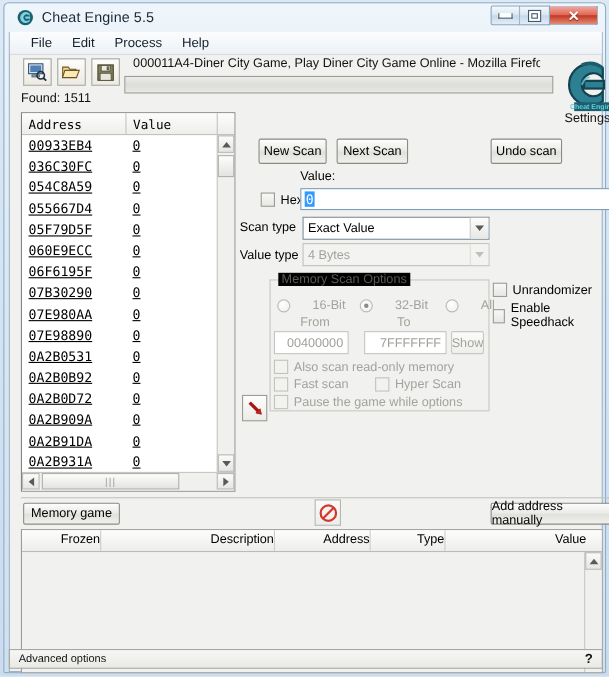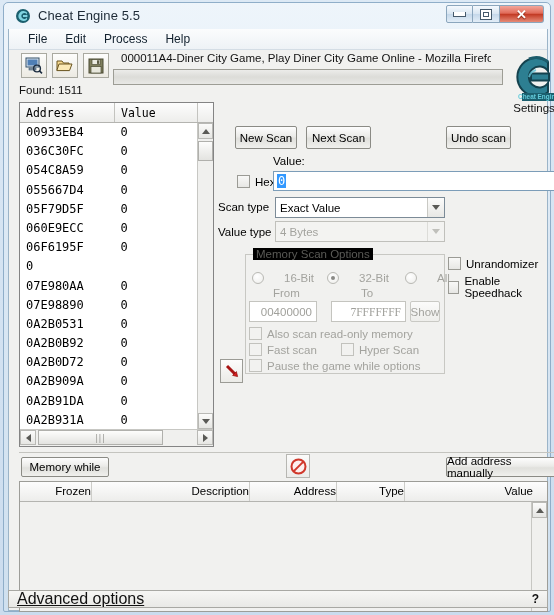--- a/index.html
+++ b/index.html
@@ -200,20 +200,21 @@
     overflow: hidden;
     background: #fff;
   }
   .addr-row {
     height: 19.2px;
     display: flex;
     font-family: "DejaVu Sans Mono", monospace;
     font-size: 12px;
     color: #000;
     line-height: 19.2px;
+    text-decoration: underline;
   }
   .addr-row .c1 { width: 95px; padding-left: 6px; box-sizing: border-box; }
   .addr-row .c2 { width: 83px; padding-left: 6px; box-sizing: border-box; }
 
   
   .vscroll {
     position: absolute;
     right: 0; top: 20px;
     width: 16px; bottom: 17px;
     background: #f0f0ee;
@@ -391,21 +392,21 @@
     border: 1px solid #c4c4bf;
     background: #fff;
     box-sizing: border-box;
     display: flex; align-items: center; justify-content: flex-end;
     padding-right: 4px;
     font-size: 11.5px;
     color: #a0a09b;
     font-family: "Liberation Sans", sans-serif;
   }
   .field-from { left: 240px; top: 272px; width: 68px; }
-  .field-to   { left: 322px; top: 272px; width: 75px; font-family: Liberation Serif, serif; }
+  .field-to   { left: 322px; top: 272px; width: 75px; }
   .btn-show {
     position: absolute; left: 401px; top: 272px; width: 30px; height: 21px;
     color: #a3a39e; border-color: #c9c9c4;
     background: linear-gradient(180deg,#fbfbfa 0%,#eeeeeb 100%);
   }
 
   .chk-row {
     position: absolute;
     display: flex; align-items: center; gap: 5px;
     font-size: 11.5px;
@@ -475,21 +476,21 @@
   
   .statusbar {
     position: absolute;
     left: 4px; bottom: 3px;
     width: 540px; height: 18px;
     border: 1px solid #a8a8a3;
     background: linear-gradient(180deg,#f6f6f4 0%,#e9e9e6 100%);
     box-sizing: border-box;
     display: flex; align-items: center;
   }
-  .status-text { font-size: 16px; padding-left: 8px; color: #111; text-decoration: underline; }
+  .status-text { font-size: 10px; padding-left: 8px; color: #111; }
   .status-help { position: absolute; right: 8px; font-size: 12px; font-weight: bold; color: #111; }
 </style>
 </head>
 <body>
 
 <div id="app">
   <div class="win-frame">
 
     <div class="titlebar">
       <span class="title-icon">
@@ -595,20 +596,21 @@
             </div>
             <div class="addr-row">
               <div class="c1">060E9ECC</div>
               <div class="c2">0</div>
             </div>
             <div class="addr-row">
               <div class="c1">06F6195F</div>
               <div class="c2">0</div>
             </div>
             <div class="addr-row">
+              <div class="c1">07B30290</div>
               <div class="c2">0</div>
             </div>
             <div class="addr-row">
               <div class="c1">07E980AA</div>
               <div class="c2">0</div>
             </div>
             <div class="addr-row">
               <div class="c1">07E98890</div>
               <div class="c2">0</div>
             </div>
@@ -739,21 +741,21 @@
       <div class="chk-row active" style="left:439px; top:228px;">
         <span class="cb"></span>
         <span>Unrandomizer</span>
       </div>
       <div class="chk-row active" style="left:439px; top:246px;">
         <span class="cb"></span>
         <span>Enable Speedhack</span>
       </div>
 
       <div class="sep-line"></div>
-      <div class="btn btn-memview">Memory while</div>
+      <div class="btn btn-memview">Memory game</div>
       <div class="btn-stop">
         <svg width="17" height="17" viewBox="0 0 17 17">
           <circle cx="8.5" cy="8.5" r="7" fill="#fdf0ef" stroke="#d0392c" stroke-width="2"></circle>
           <line x1="3.6" y1="13.4" x2="13.4" y2="3.6" stroke="#d0392c" stroke-width="2"></line>
         </svg>
       </div>
       <div class="btn btn-addaddr">Add address manually</div>
 
       <div class="cheattable">
         <div class="ct-head">

